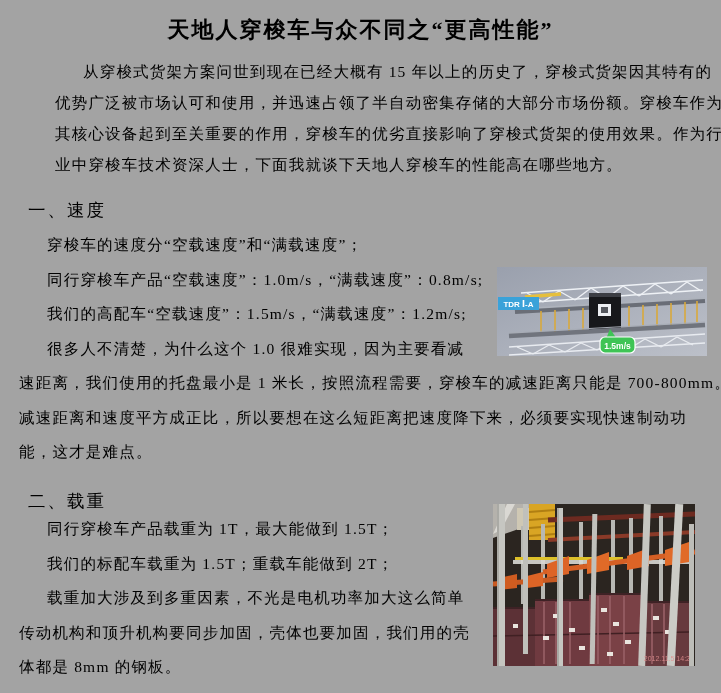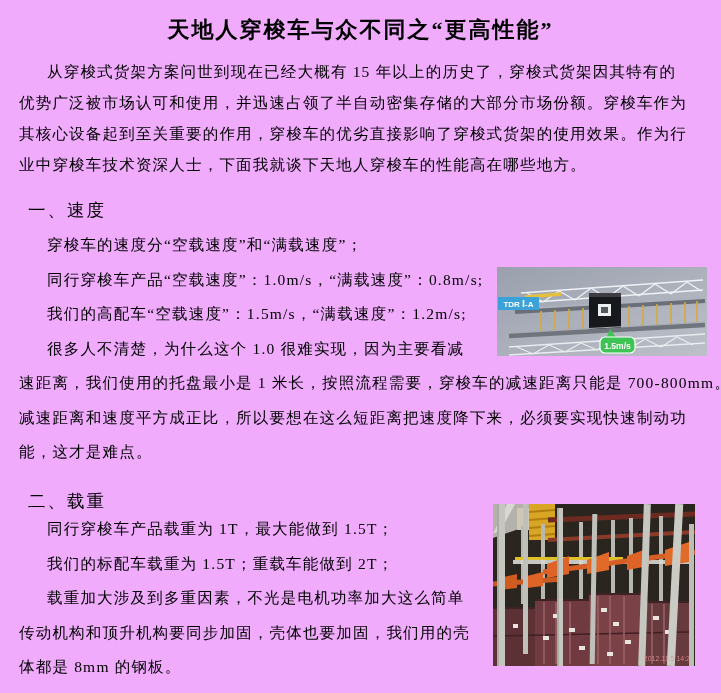--- a/index.html
+++ b/index.html
@@ -1,29 +1,29 @@
 <!DOCTYPE html>
 <html><head>
 <meta charset="utf-8">
 <style>
   html,body{margin:0;padding:0;background:#ffffff;}
   .page{
-    position:relative; width:721px; height:693px; background:#f0abfc;
+    position:relative; width:721px; height:693px; background:#a3a3a3;
     font-family:"Liberation Serif","DejaVu Serif",serif; color:#000;
     overflow:hidden;
   }
   .doc-title{
     position:absolute; top:15px; left:0; width:721px; text-align:center;
     font-size:22px; font-weight:bold; letter-spacing:2px;
   }
   .textblock{ position:absolute; left:19px; width:686px; font-size:15.5px; letter-spacing:1.2px; }
   .textblock .line{ white-space:nowrap; overflow:visible; }
   .textblock .line.indent{ text-indent:28px; }
   #intro-lines{ top:56px; }
-  #intro-lines .line{ height:31px; line-height:31px; }
+  #intro-lines .line{ height:31px; line-height:31px;margin-left:36px; }
   .sec-heading{
     position:absolute; left:28px; font-size:17.5px; font-weight:normal; letter-spacing:2px;
     white-space:nowrap;
   }
   #heading-speed{ top:198px; }
   #speed-lines{ top:228px; }
   #speed-lines .line{ height:34.5px; line-height:34.5px; }
   #heading-load{ top:481px;margin-top:8px; }
   #load-lines{ top:512px; }
   #load-lines .line{ height:34.5px; line-height:34.5px; }

